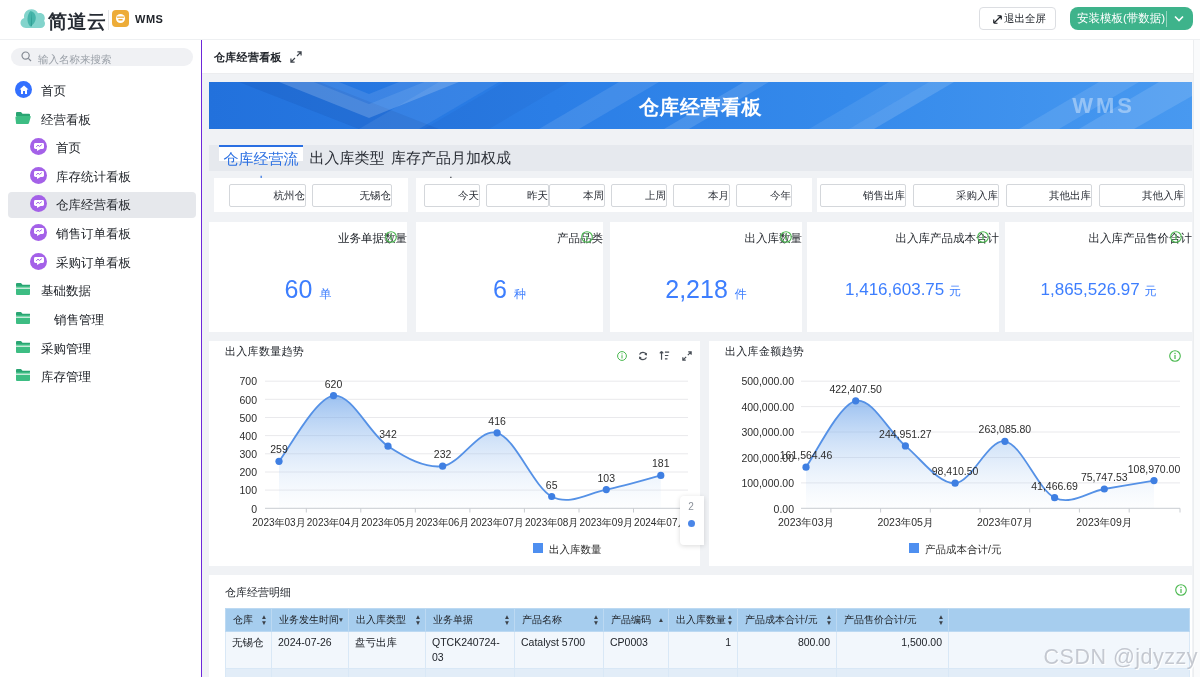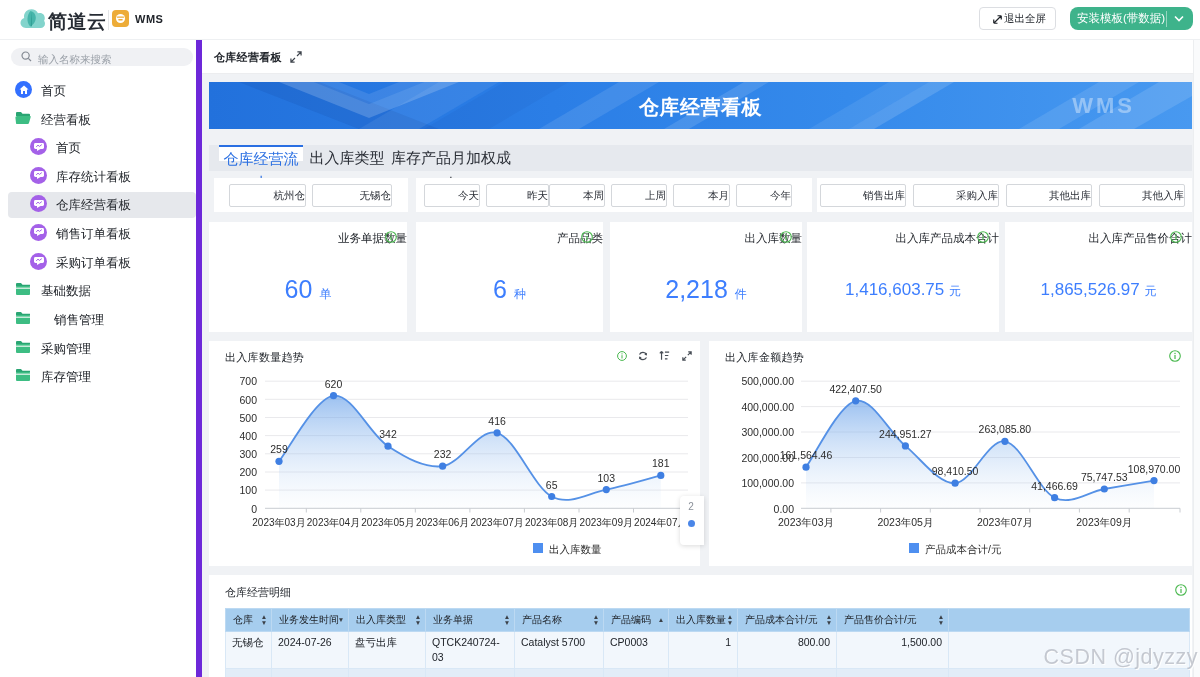--- a/index.html
+++ b/index.html
@@ -9,21 +9,21 @@
 .topbar{position:absolute;left:0;top:0;width:1200px;height:40px;background:#fff;border-bottom:1px solid #eef0f2;z-index:30;}
 .logo-txt{position:absolute;left:48px;top:9px;font-size:19px;font-weight:bold;color:#272c34;letter-spacing:0.5px;}
 .logo-div{position:absolute;left:108px;top:10px;width:1px;height:20px;background:#e4e6e8;}
 .appicon{position:absolute;left:112px;top:10px;width:17px;height:17px;border-radius:4px;background:#edac38;}
 .wms-t{position:absolute;left:135px;top:13px;font-size:11px;font-weight:bold;color:#21252b;letter-spacing:.5px;}
 .btn-exit{position:absolute;left:979px;top:7px;width:77px;height:23px;border:1px solid #dcdee2;border-radius:4px;background:#fff;font-size:11.5px;color:#1f2329;}
 .btn-exit span{position:absolute;left:24px;top:4px;font-size:10.5px;}
 .btn-green{position:absolute;left:1070px;top:7px;width:123px;height:23px;border-radius:8px;background:#3eb38b;color:#fff;font-size:11.5px;line-height:23px;}
 .btn-green .lbl{position:absolute;left:0;top:0;width:96px;text-align:center;}
 .btn-green .sep{position:absolute;left:96px;top:4px;width:1px;height:16px;background:rgba(255,255,255,.45);}
-.sidebar{position:absolute;left:0;top:40px;width:202px;height:637px;background:#fff;border-right:6px solid #6d28d9;z-index:20;}
+.sidebar{position:absolute;left:0;top:40px;width:202px;height:637px;background:#fff;border-right:1px solid #6d28d9;z-index:20;}
 .search{position:absolute;left:11px;top:8px;width:182px;height:18px;border-radius:10px;background:#f0f1f4;color:#9aa0a8;font-size:10.5px;line-height:18px;}
 .search svg{position:absolute;left:10px;top:3px;}
 .search span{position:absolute;left:27px;top:2px;}
 .nav-item{position:absolute;left:0;width:202px;height:28px;}
 .nav-item .txt{position:absolute;top:7px;font-size:12.5px;color:#20242a;}
 .nav-sel{position:absolute;left:8px;width:188px;height:26px;border-radius:4px;background:#e6e8ec;}
 .ic-c{position:absolute;width:17px;height:17px;border-radius:50%;top:5px;}
 .content{position:absolute;left:202px;top:40px;width:998px;height:637px;background:#f0f2f5;}
 .crumb{position:absolute;left:0;top:0;width:998px;height:34px;background:#fff;border-bottom:1px solid #ecedef;}
 .crumb .t{position:absolute;left:12px;top:10px;font-size:11px;font-weight:bold;color:#20242a;letter-spacing:0.3px;}
@@ -34,21 +34,21 @@
 .tab{position:absolute;top:0;height:16px;font-size:15px;color:#2a2e36;line-height:26px;text-align:center;}
 .tab.act{background:#fff;color:#2a6fe2;border-top:2px solid #2a6fe2;line-height:24px;}
 .fcard{position:absolute;background:#fff;top:138px;height:34px;}
 .fbtn{position:absolute;top:6px;height:23px;border:1px solid #d4d7db;border-radius:2px;background:#fff;font-size:10.5px;color:#2a2e36;line-height:21px;text-align:right;}
 .scard{position:absolute;top:182px;height:110px;background:#fff;}
 .scard .tt{position:absolute;left:0;top:9px;width:100%;text-align:right;font-size:11.5px;color:#1f2329;}
 .scard .num{position:absolute;left:0;top:53px;width:100%;text-align:center;font-size:25px;color:#3d7efe;}
 .scard .num i{font-style:normal;font-size:12px;}
 .info{position:absolute;width:12px;height:12px;}
 .chart{position:absolute;top:301px;height:225px;background:#fff;}
-.chart .ct{position:absolute;left:16px;top:9px;font-size:11px;color:#1f2329;letter-spacing:0.3px;}
+.chart .ct{position:absolute;left:16px;top:3px;font-size:11px;color:#1f2329;letter-spacing:0.3px;}
 .tblcard{position:absolute;left:7px;top:535px;width:983px;height:102px;background:#fff;overflow:hidden;}
 .tblcard .ct{position:absolute;left:16px;top:10px;font-size:11px;color:#1f2329;}
 table.dt{position:absolute;left:16px;top:33px;border-collapse:collapse;table-layout:fixed;width:965px;font-size:10.5px;color:#20242a;}
 table.dt th{position:relative;background:#a6cdee;font-weight:normal;font-size:10px;text-align:left;padding:0 13px 0 7px;height:23px;border:1px solid #bcd9f2;white-space:nowrap;overflow:hidden;}
 table.dt td{background:#f2f7fc;padding:3px 6px;border:1px solid #d9e8f6;vertical-align:top;line-height:15px;height:36px;}
 table.dt .r{text-align:right;}
 .srt{position:absolute;right:3px;top:5px;font-size:6.5px;color:#3a4048;line-height:6px;width:8px;text-align:center;}
 .wmark{position:absolute;right:2px;top:645px;font-size:21.5px;color:rgba(164,170,180,.62);text-shadow:1px 1px 0 rgba(255,255,255,.9);letter-spacing:0.5px;z-index:50;}
 </style>
 </head>

